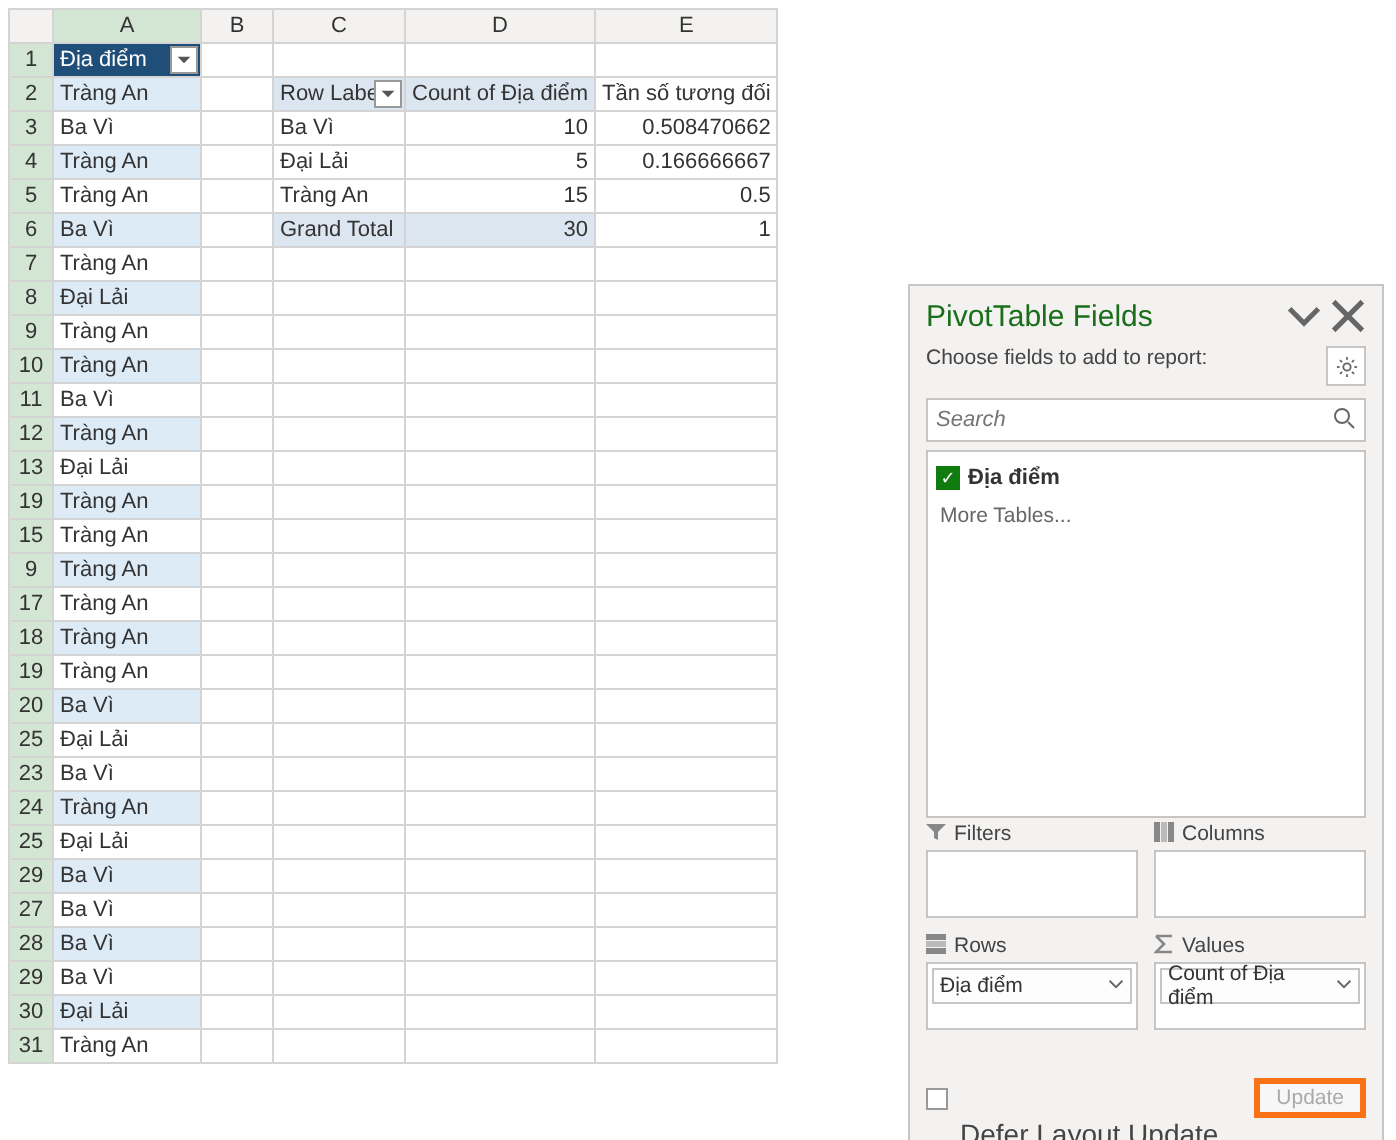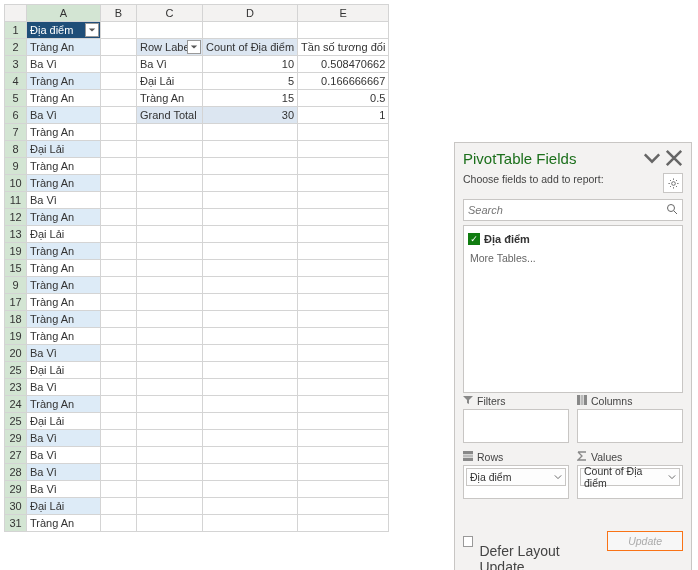--- a/index.html
+++ b/index.html
@@ -135,22 +135,22 @@
   .drop { height:34px; border:1px solid #c8c6c4; background:#fff; padding:2px; }
   .drop-item {
     height:18px; border:1px solid #c8c6c4; background:#fdfdfd;
     display:flex; align-items:center; padding:0 3px; font-size:10.5px;
     justify-content: space-between;
   }
   .drop-item svg { width:8px; height:8px; }
   .footer-row { display:flex; align-items:center; margin-top:8px; gap:6px; }
   .plain-chk { width:11px; height:11px; border:1px solid #999; background:#fff; }
   .upd-btn {
-    margin-left:auto; height:20px; padding:0 20px;
-    border:1px solid #f97316; background:#f7f7f7; color:#aaa; font-size:10.5px;font-style:italic;
+    margin-left:auto; height:20px; padding:0 8px;
+    border:3px solid #f97316; background:#f7f7f7; color:#aaa; font-size:10.5px;
   }
 </style>
 </head>
 <body>
 
 <table class="sheet">
   <tbody>
       <tr>
     <th class="row-head"></th>
     <th class="col-head cA sel-col">A</th>

